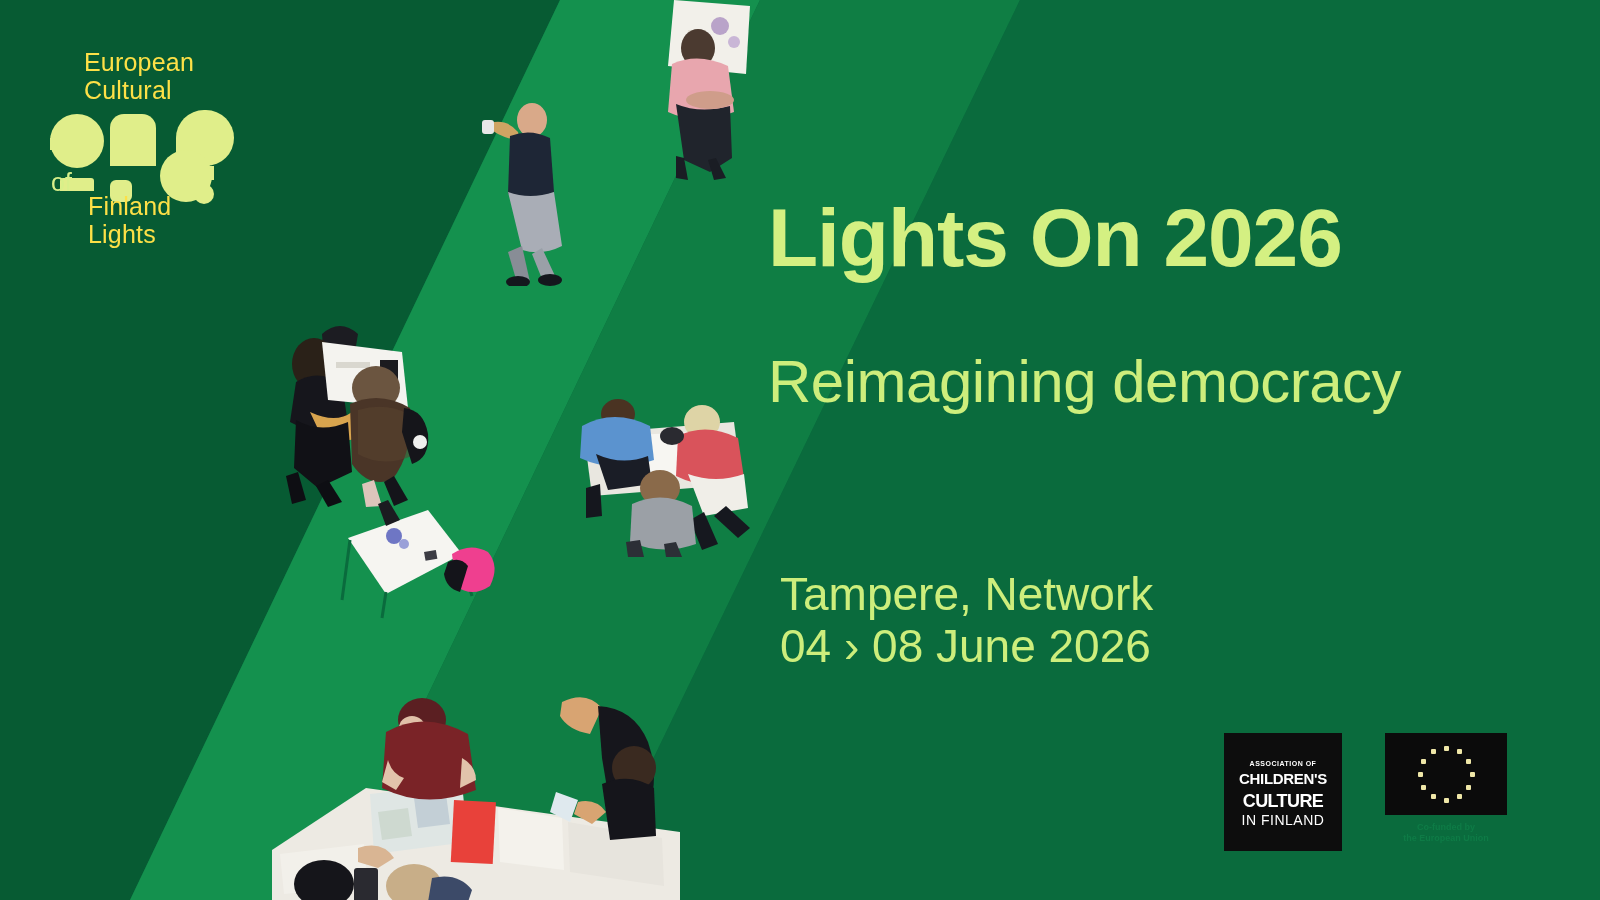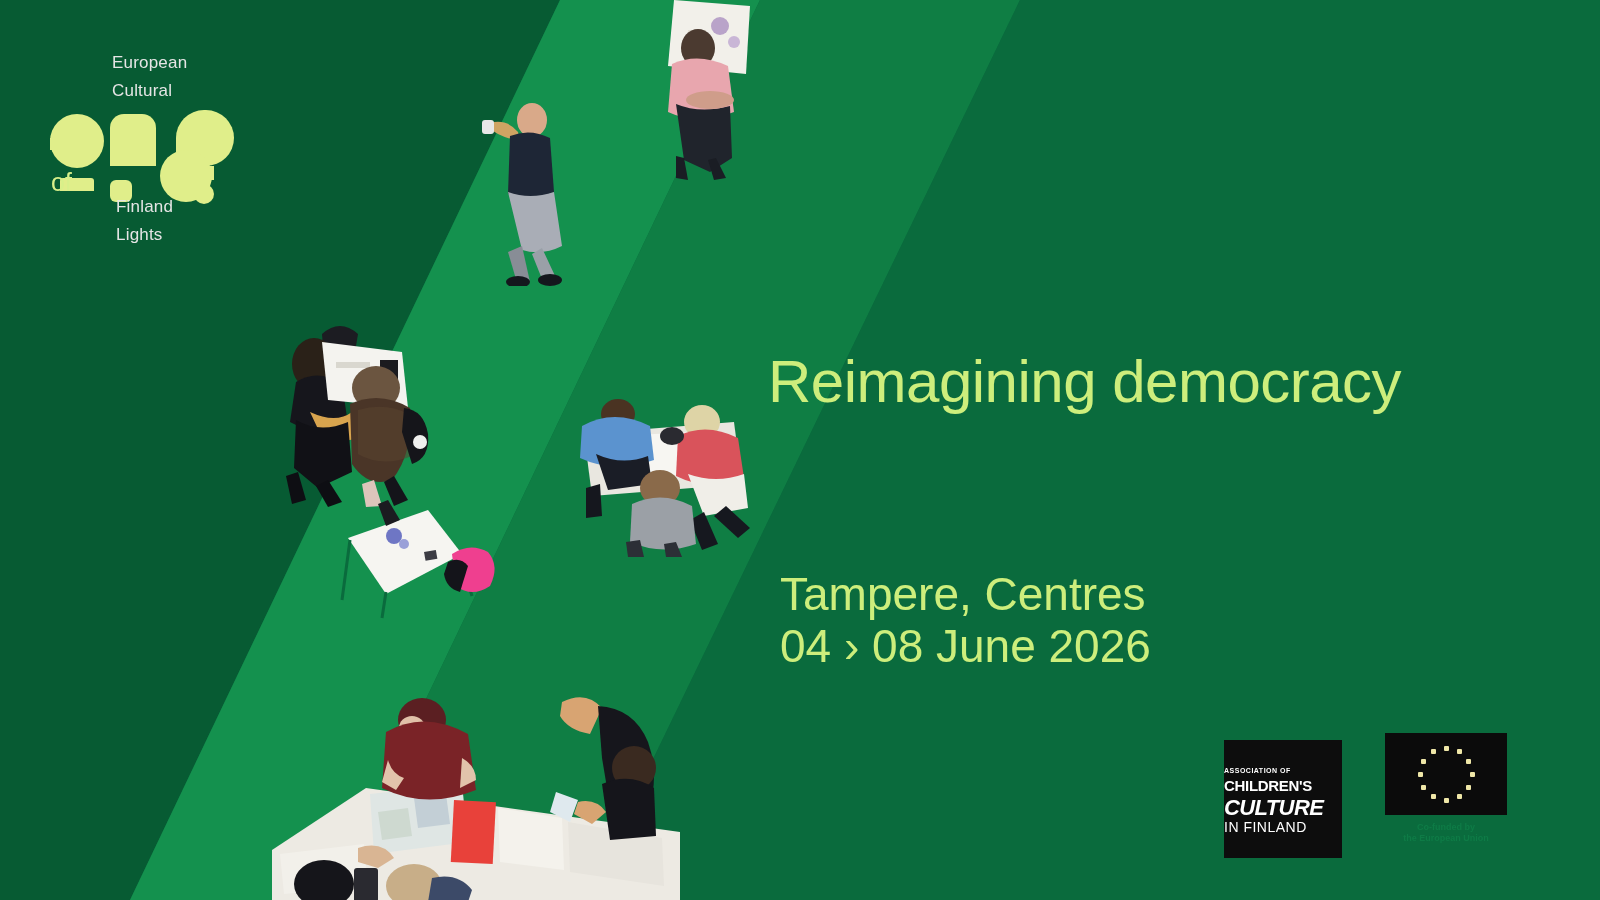--- a/index.html
+++ b/index.html
@@ -27,23 +27,22 @@
     clip-path:polygon(1020px 0, 1600px 0, 1600px 900px, 585px 900px);
   }
   .band-dark-left{
     background:#075b33;
     clip-path:polygon(0 0, 560px 0, 130px 900px, 0 900px);
   }
 
   
   .logo{position:absolute;left:48px;top:46px;width:190px;height:225px;}
   .logo-word{
-    color:#e5e5e5;font-size:17px;line-height:25px;font-weight:400;
+    color:#fde047;font-size:25px;line-height:25px;font-weight:400;
     letter-spacing:.2px;
-    margin-left:28px;
   }
   .logo-row1{position:absolute;left:36px;top:4px;}
   .logo-row2{position:absolute;left:36px;top:32px;}
   .logo-of{position:absolute;left:3px;top:122px;color:#d8f08a;font-size:25px;text-align:right;}
   .logo-row3{position:absolute;left:40px;top:148px;}
   .logo-row4{position:absolute;left:40px;top:176px;}
   .mark{position:absolute;left:0;top:62px;width:186px;height:110px;}
   .mark i{position:absolute;background:#e0ee8a;display:block;}
   .m-e-o{left:2px;top:6px;width:54px;height:54px;border-radius:27px;}
   .m-e-bar{left:2px;top:30px;width:50px;height:12px;background:#0a6b3d;}
@@ -74,29 +73,29 @@
   .dates{
     position:absolute;left:780px;top:618px;
     color:#cdee7c;font-size:46px;line-height:56px;font-weight:400;
     white-space:nowrap;
   }
 
   
   .acc-logo{
     position:absolute;left:1224px;top:733px;width:118px;height:118px;
     background:#0d0d0d;display:flex;flex-direction:column;
-    align-items:flex-start;justify-content:center;gap:2px;
-    padding:0;box-sizing:border-box;margin-top:7px;
+    align-items:center;justify-content:center;gap:2px;
+    padding:0;box-sizing:border-box;
   }
   .acc-l1{color:#ffffff;font-size:7px;letter-spacing:.5px;font-weight:700;
           text-align:center;line-height:8px;}
   .acc-l2{color:#ffffff;font-size:15px;letter-spacing:-.3px;font-weight:700;
           text-align:center;line-height:17px;}
-  .acc-l3{color:#ffffff;font-size:22px;letter-spacing:-.6px;font-weight:700;
-          text-align:center;line-height:24px;font-style:italic;}
+  .acc-l3{color:#ffffff;font-size:18px;letter-spacing:-.6px;font-weight:700;
+          text-align:center;line-height:24px;}
   .acc-l4{color:#ffffff;font-size:14px;letter-spacing:.5px;font-weight:400;
           text-align:center;line-height:10px;}
 
   .eu-logo{position:absolute;left:1385px;top:733px;width:122px;height:118px;}
   .eu-flag{
     position:relative;width:122px;height:82px;background:#0b0b0b;overflow:hidden;
   }
   .eu-star{
     position:absolute;width:5px;height:5px;background:#efe7a8;
     border-radius:1px;
@@ -264,22 +263,23 @@
       <i class="m-c2-o"></i>
         <i class="m-c2-dot"></i>
       <i class="m-c-o"></i>
         <i class="m-c-bar"></i>
     </div>
     <div class="logo-of">of</div>
     <div class="logo-word logo-row3">Finland</div>
     <div class="logo-word logo-row4">Lights</div>
   </div>
 
+  <div class="headline">Lights On 2026</div>
   <div class="subhead">Reimagining democracy</div>
-  <div class="place">Tampere, Centres</div>
+  <div class="place">Tampere, Network</div>
   <div class="dates">04 › 08 June 2026</div>
 
   <div class="acc-logo">
     <div class="acc-l1">ASSOCIATION OF</div>
     <div class="acc-l2">CHILDREN'S</div>
     <div class="acc-l3">CULTURE</div>
     <div class="acc-l4">IN FINLAND</div>
   </div>
 
   <div class="eu-logo">

